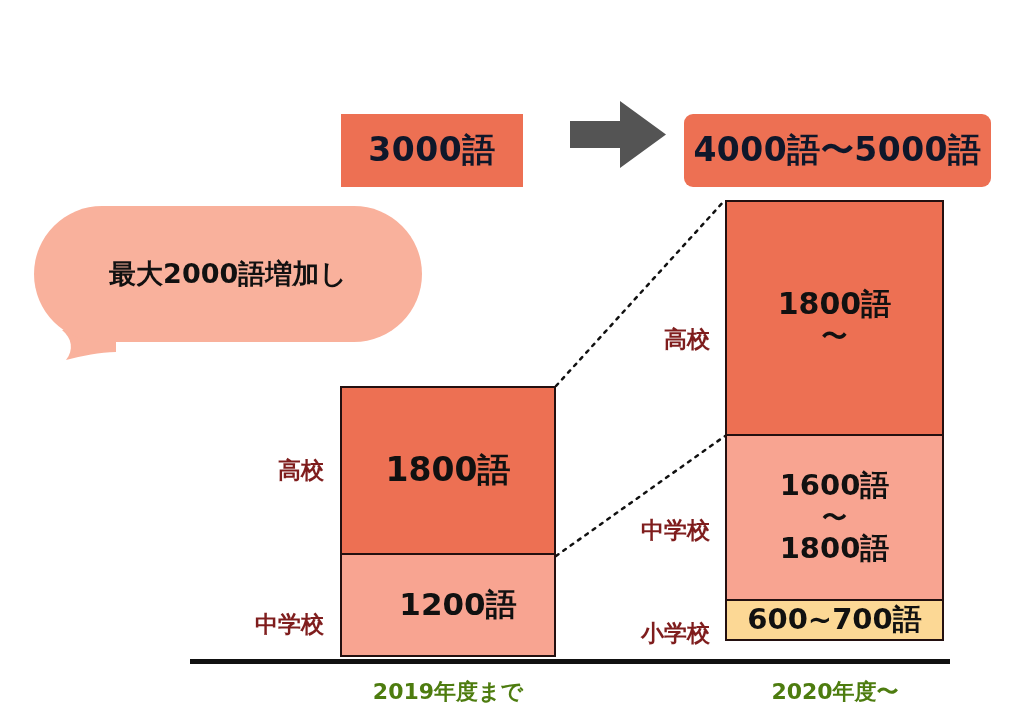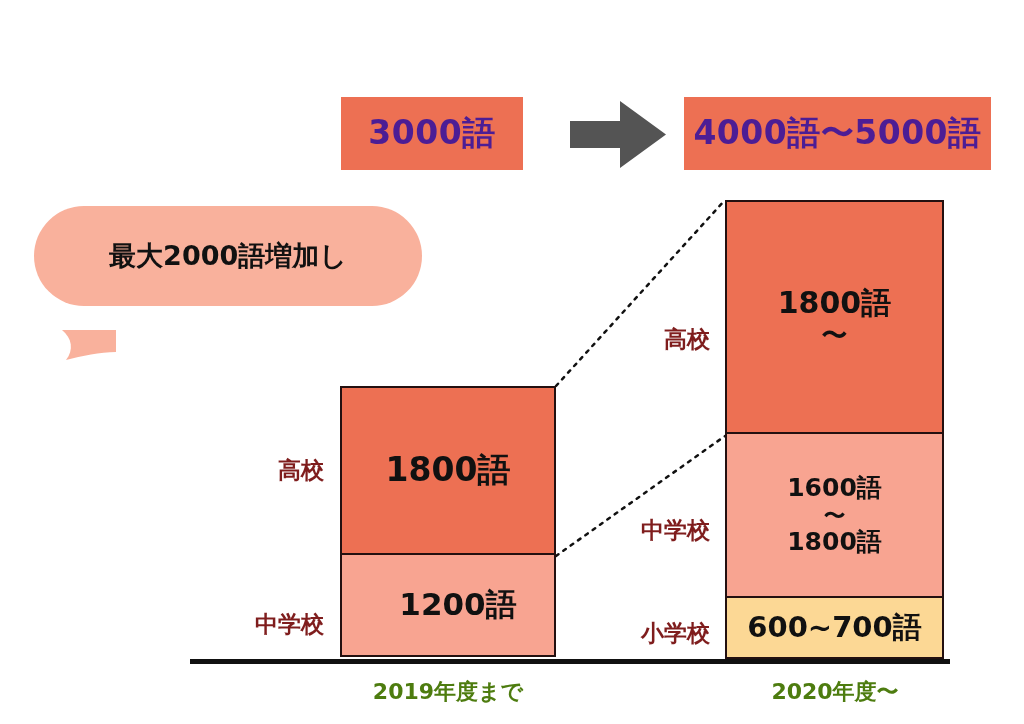--- a/index.html
+++ b/index.html
@@ -15,24 +15,25 @@
     font-family: "DejaVu Sans", "Liberation Sans", sans-serif;
     color: #111111;
   }
 
   
   .banner {
     position: absolute;
     display: flex;
     align-items: center;
     justify-content: center;
-    color: #4c1d95;
+    color: #0f172a;
     font-weight: 700;
     letter-spacing: 0.5px;
     white-space: nowrap;
+    margin-top: 17px;
   }
   #banner-before {
     left: 341px;
     top: 97px;
     width: 182px;
     height: 73px;
     font-size: 33px;
   }
   #banner-after {
     left: 684px;
@@ -50,21 +51,21 @@
     width: 96px;
     height: 67px;
   }
 
   
   #callout-bubble {
     position: absolute;
     left: 34px;
     top: 206px;
     width: 388px;
-    height: 100px;
+    height: 136px;
     border-radius: 68px;
     display: flex;
     flex-direction: column;
     align-items: center;
     justify-content: center;
     line-height: 1.34;
     font-size: 27px;
     font-weight: 700;
     color: #111111;
   }
@@ -118,22 +119,22 @@
   .seg + .seg { border-top-width: 2.5px; margin-top: -2.5px; }
   .seg .val { white-space: nowrap; }
   .seg .tilde { font-size: 0.86em; line-height: 1.1; }
 
   
   #seg-2019-high   { height: 169px; font-size: 33px; }
   #seg-2019-junior { height: 104px; font-size: 31px; }
 
   
   #seg-2020-high    { height: 236px; font-size: 30px; }
-  #seg-2020-junior  { height: 168px; font-size: 25px; }
-  #seg-2020-primary { height: 63px;  font-size: 29px; }
+  #seg-2020-junior  { height: 168px; font-size: 29px; }
+  #seg-2020-primary { height: 42px;  font-size: 29px; }
 
   
   .cat-label {
     position: absolute;
     font-size: 23px;
     font-weight: 700;
     color: #7f1d1d;
     white-space: nowrap;
     text-align: right;
   }
@@ -167,21 +168,21 @@
 <body>
 
 <div class="banner" id="banner-before" style="background:#ED7053;">
   <span>3000語</span>
 </div>
 
 <svg id="arrow-icon" viewBox="0 0 96 67">
   <polygon points="0,20 50,20 50,0 96,33.5 50,67 50,47 0,47" fill="#545454"></polygon>
 </svg>
 
-<div class="banner" id="banner-after" style="background:#ED7053;">
+<div class="banner" id="banner-after" style="background:#ED7053;border-radius:9px;">
   <span>4000語〜5000語</span>
 </div>
 
 <svg id="callout-tail" viewBox="0 0 56 30">
   <path d="M2,0 L56,0 L56,22 C40,22 22,26 6,30 C14,20 12,8 2,0 Z" fill="#F9B19C"></path>
 </svg>
 <div id="callout-bubble" style="background:#F9B19C;">
   <span class="line">最大2000語増加し</span>
 </div>
 

